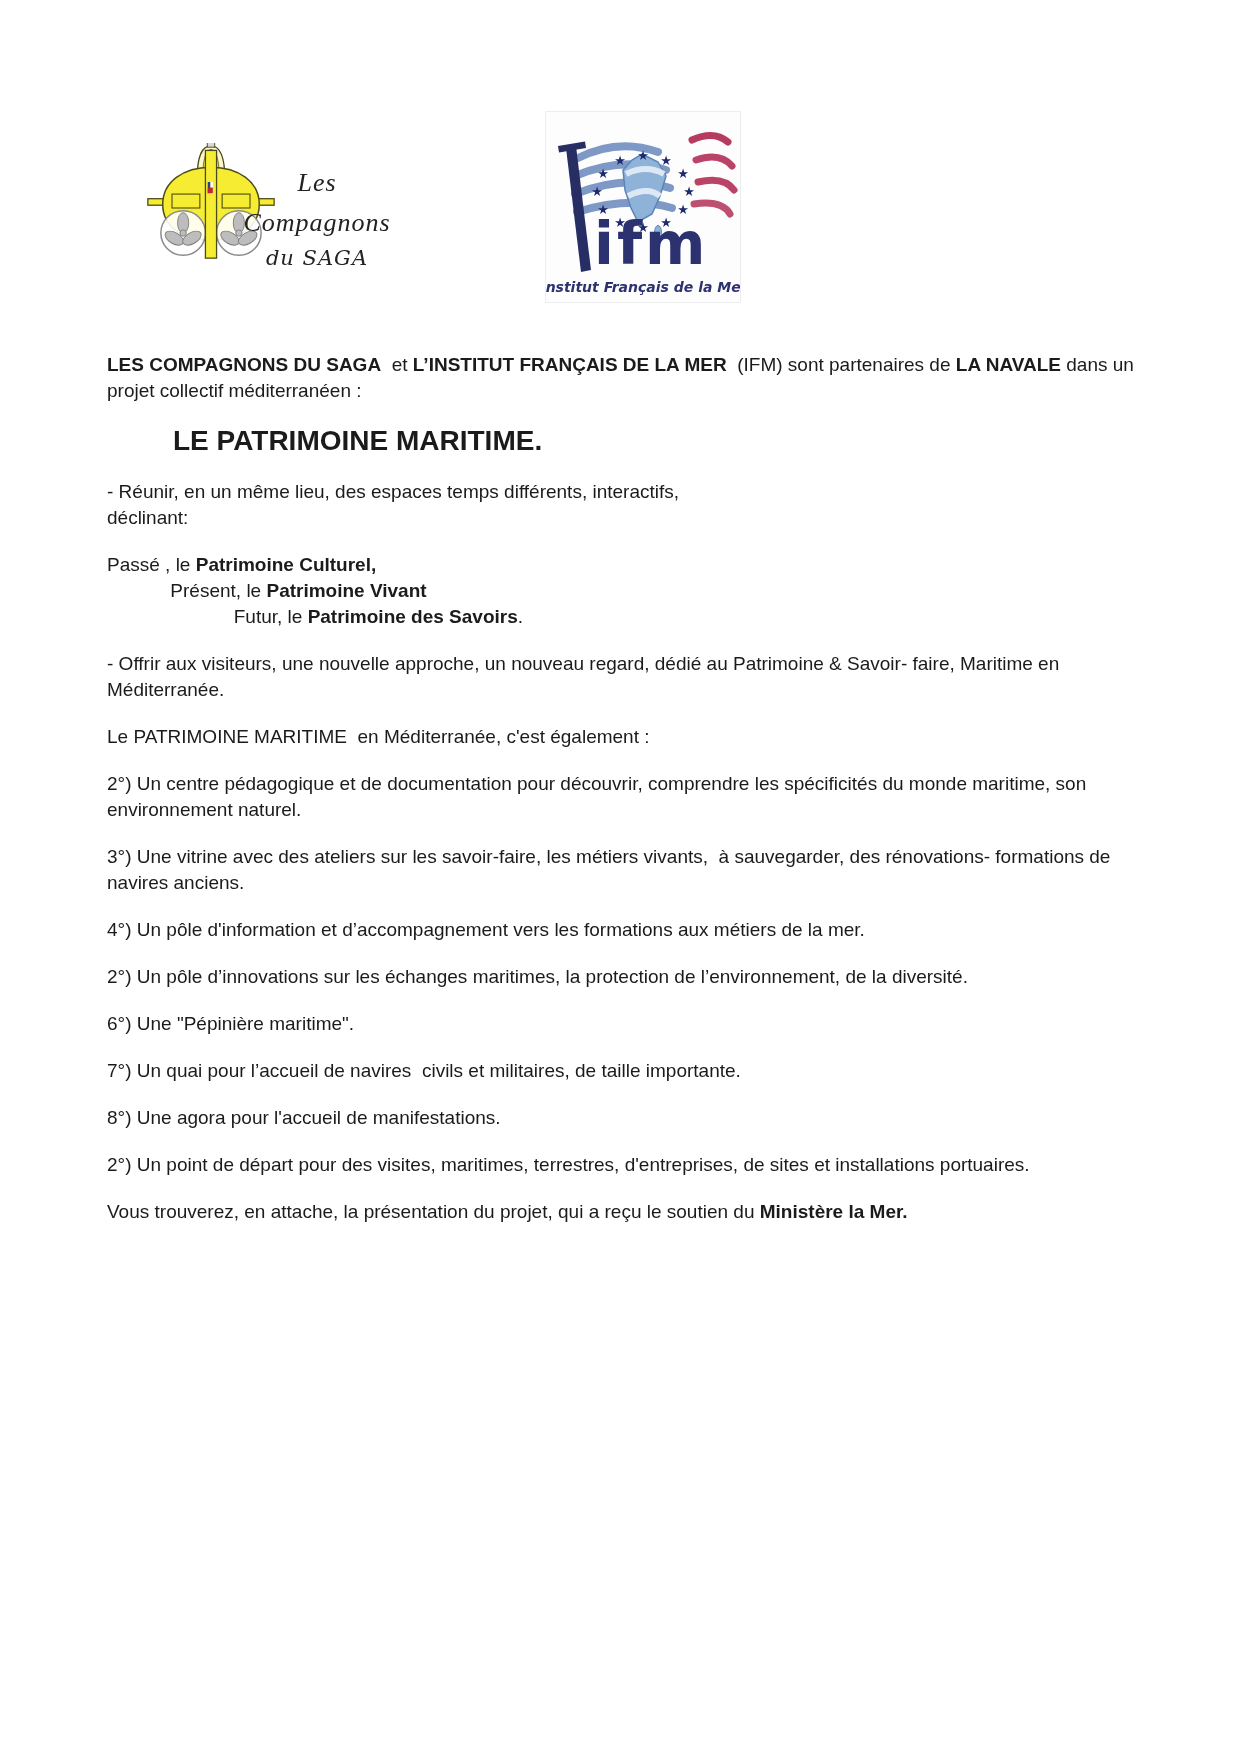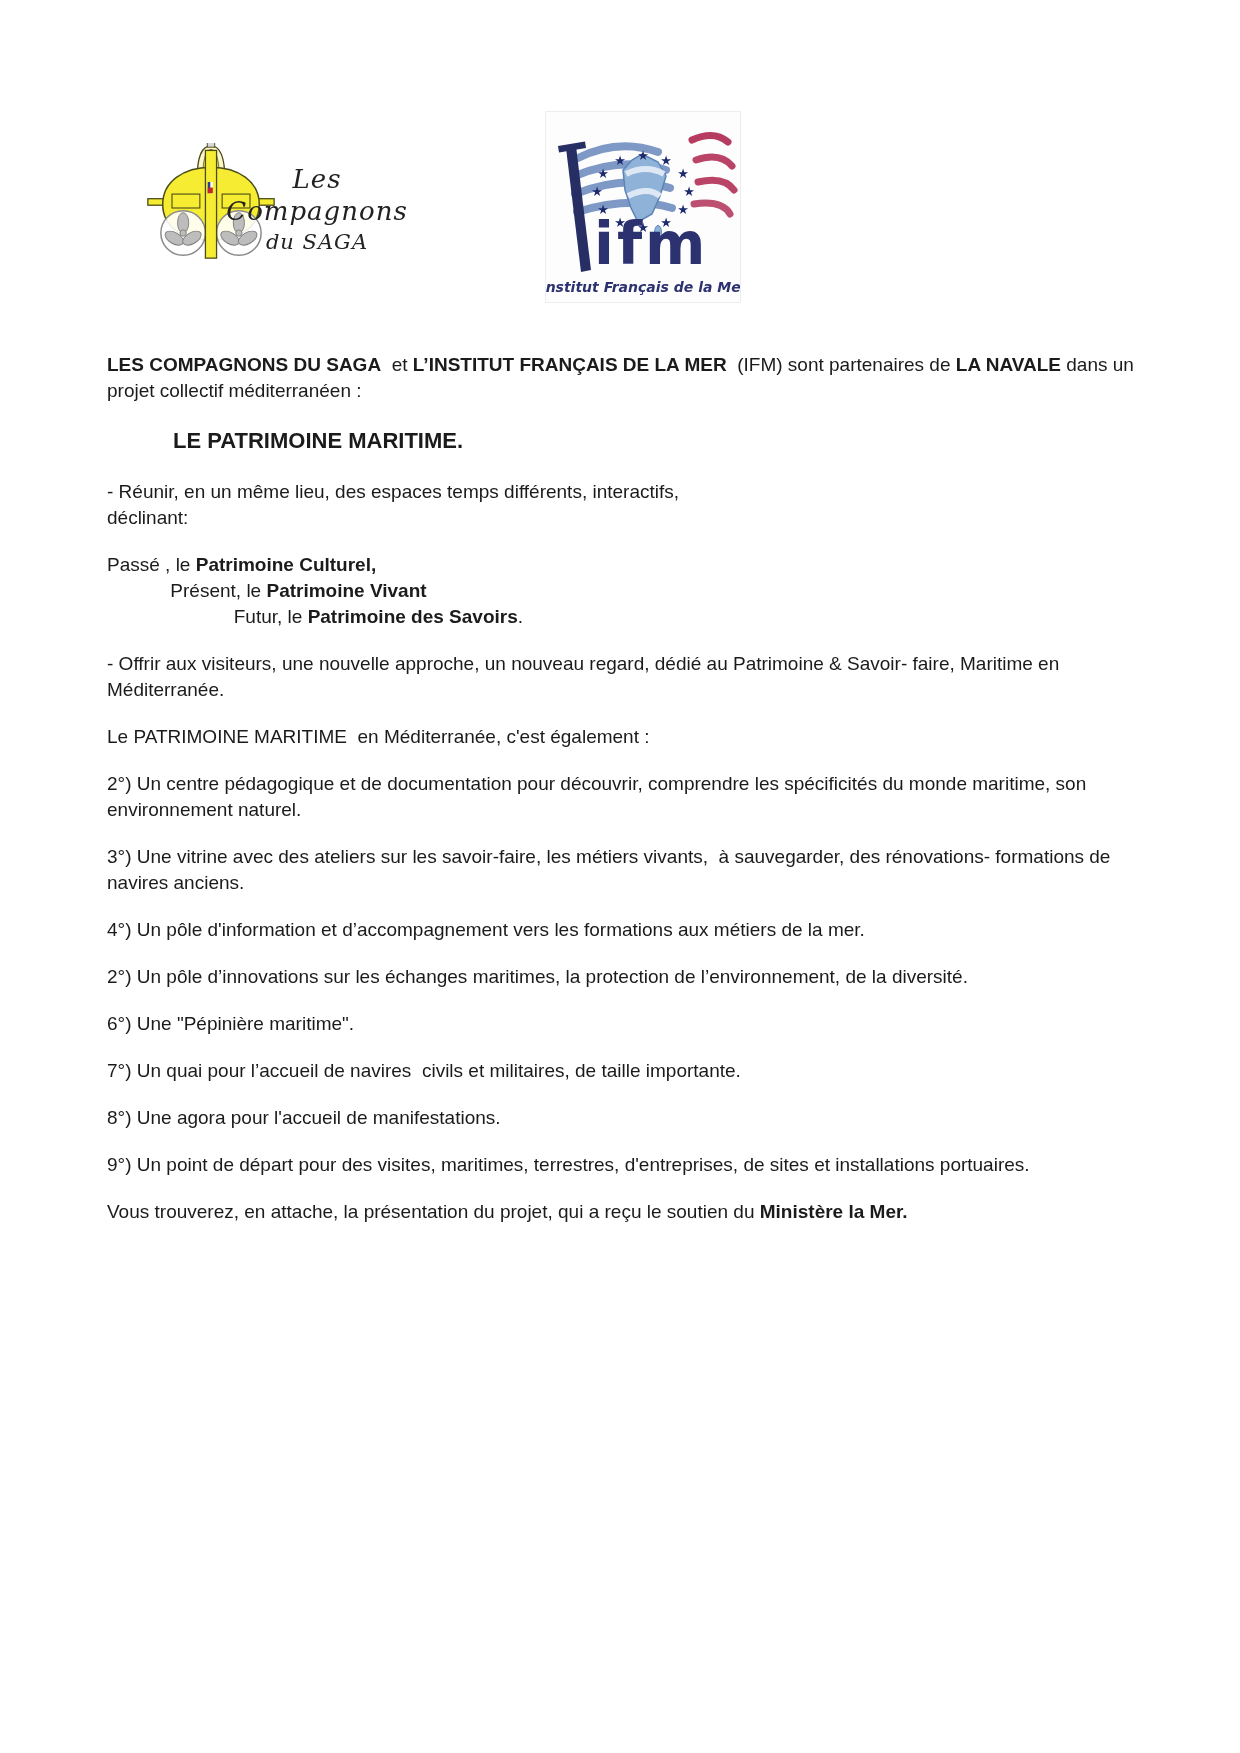--- a/index.html
+++ b/index.html
@@ -9,37 +9,37 @@
     -webkit-font-smoothing:antialiased;
   }
   .page{position:absolute;inset:0;background:#ffffff;}
 
   
   .saga-logo{position:absolute;left:146px;top:143px;width:130px;height:124px;}
   .saga-text{
     position:absolute;left:222px;top:163px;width:190px;text-align:center;
     font-family:"DejaVu Serif",serif;font-style:italic;color:#222;
   }
-  .saga-text .l1{font-size:26px;line-height:32px;letter-spacing:1px;}
+  .saga-text .l1{font-size:26px;line-height:40px;letter-spacing:1px;font-family:Liberation Serif, serif;}
   .saga-text .l2{font-size:21px;line-height:30px;letter-spacing:1px;}
 
   .ifm-logo{
     position:absolute;left:545px;top:111px;width:196px;height:192px;
     background:#fdfdfe;border:1px solid #ededf0;box-sizing:border-box;
   }
   .ifm-logo svg{display:block;width:100%;height:100%;}
 
   
   .content{
     position:absolute;left:107px;top:352px;width:1035px;
     font-size:19px;line-height:26px;
   }
   .content p.para{margin:0 0 21px 0;white-space:pre-wrap;}
   .content h2.heading{
-    font-size:22px;line-height:32px;font-weight:bold;
+    font-size:28px;line-height:32px;font-weight:bold;
     margin:4px 0 22px 66px;white-space:pre-wrap;
   }
   .content .b{font-weight:bold;}
 </style>
 </head>
 <body>
 
 <div class="page">
 
   <div class="saga-logo">
@@ -142,17 +142,17 @@
       <p class="para"><span>Passé , le </span><span class="b">Patrimoine Culturel,</span><br><span>            Présent, le </span><span class="b">Patrimoine Vivant</span><br><span>                        Futur, le </span><span class="b">Patrimoine des Savoirs</span><span>.</span></p>
       <p class="para"><span>- Offrir aux visiteurs, une nouvelle approche, un nouveau regard, dédié au Patrimoine &amp; Savoir- faire, Maritime en Méditerranée.</span></p>
       <p class="para"><span>Le PATRIMOINE MARITIME  en Méditerranée, c'est également :</span></p>
       <p class="para"><span>2°) Un centre pédagogique et de documentation pour découvrir, comprendre les spécificités du monde maritime, son environnement naturel.</span></p>
       <p class="para"><span>3°) Une vitrine avec des ateliers sur les savoir-faire, les métiers vivants,  à sauvegarder, des rénovations- formations de navires anciens.</span></p>
       <p class="para"><span>4°) Un pôle d'information et d’accompagnement vers les formations aux métiers de la mer.</span></p>
       <p class="para"><span>2°) Un pôle d’innovations sur les échanges maritimes, la protection de l’environnement, de la diversité.</span></p>
       <p class="para"><span>6°) Une "Pépinière maritime".</span></p>
       <p class="para"><span>7°) Un quai pour l’accueil de navires  civils et militaires, de taille importante.</span></p>
       <p class="para"><span>8°) Une agora pour l'accueil de manifestations.</span></p>
-      <p class="para"><span>9°) Un point de départ pour des visites, maritimes, terrestres, d'entreprises, de sites et installations portuaires.</span></p>
+      <p class="para"><span>2°) Un point de départ pour des visites, maritimes, terrestres, d'entreprises, de sites et installations portuaires.</span></p>
       <p class="para"><span>Vous trouverez, en attache, la présentation du projet, qui a reçu le soutien du </span><span class="b">Ministère la Mer.</span></p>
     </div>
 
 </div>
 
 </body></html>

